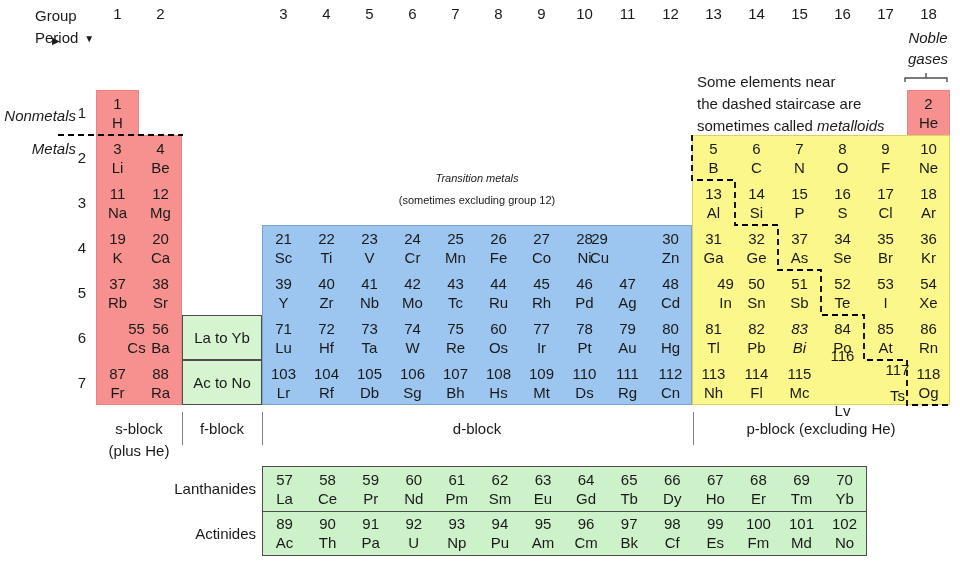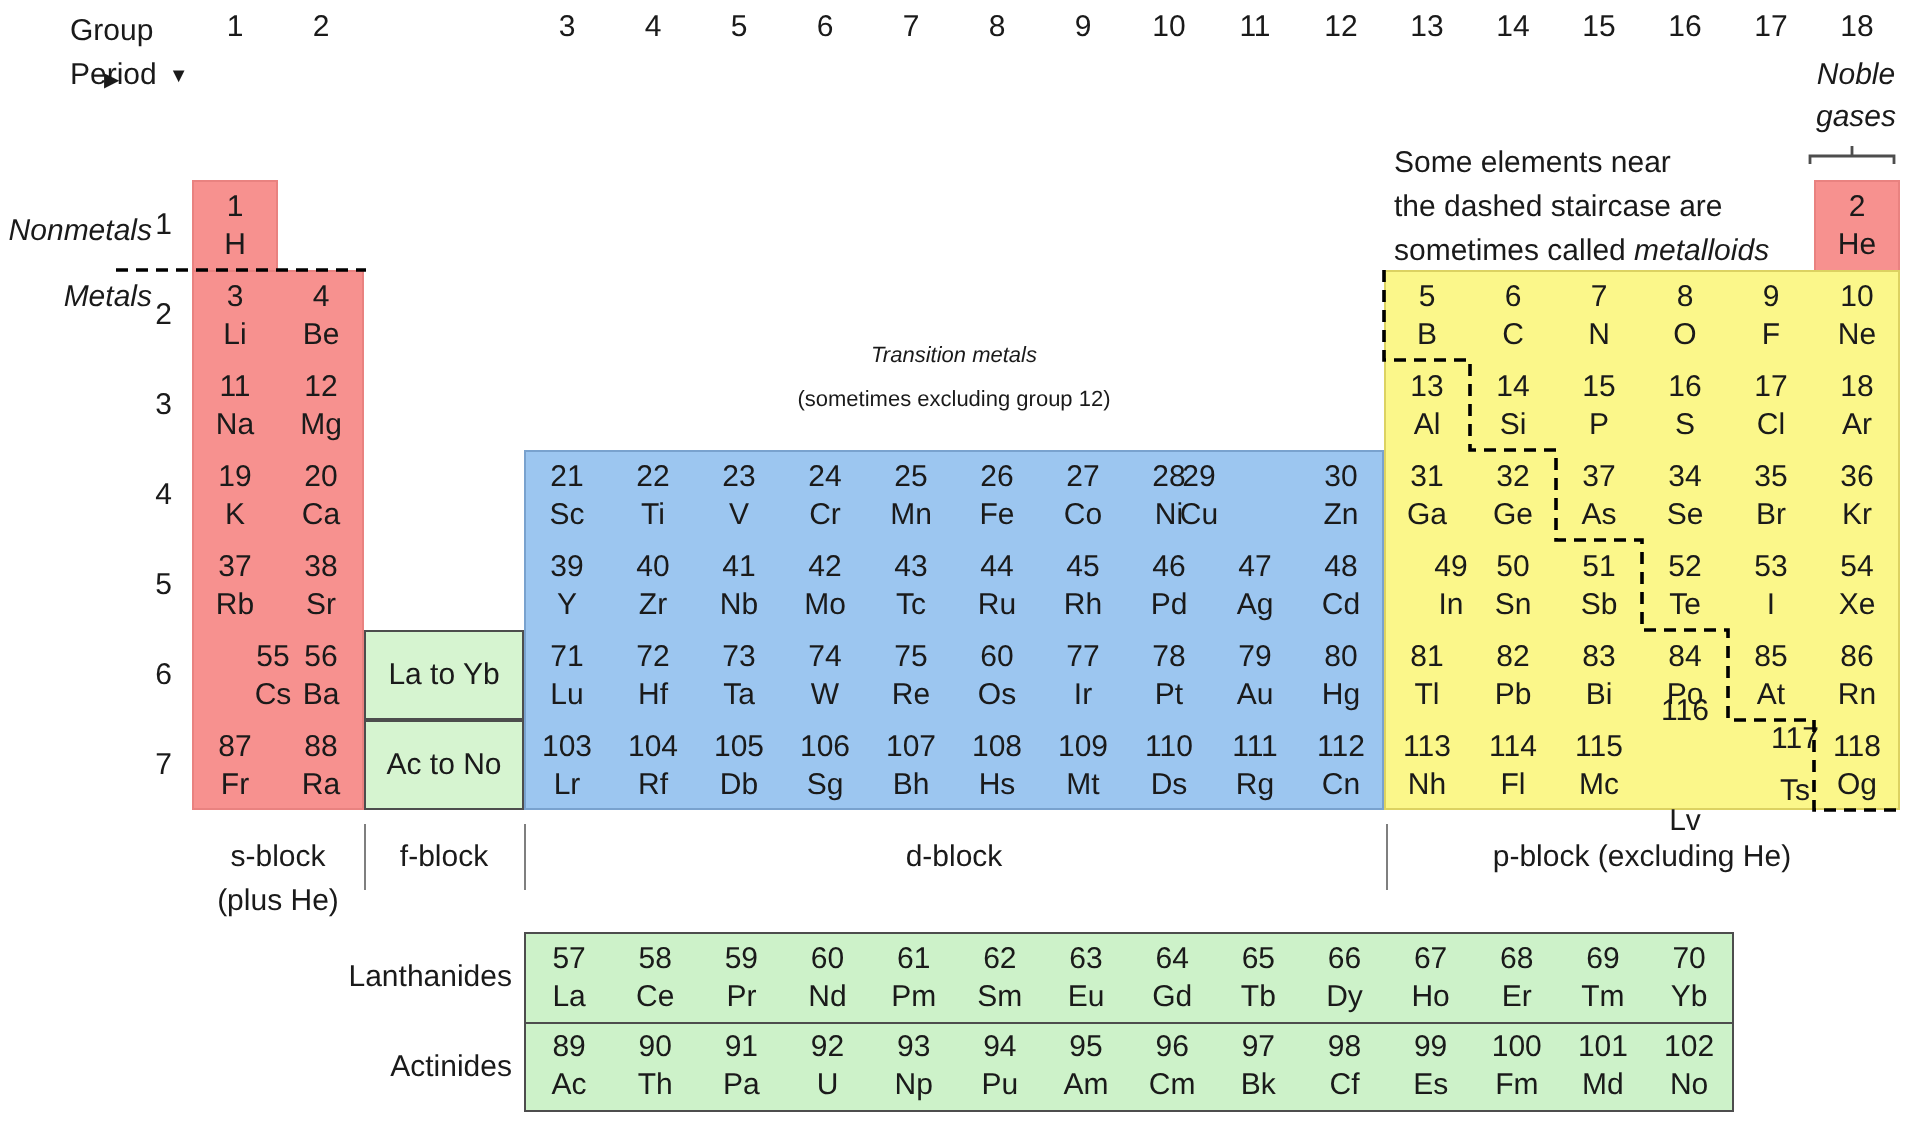--- a/index.html
+++ b/index.html
@@ -391,21 +391,21 @@
         <span>Hg</span>
       </div>
       <div class="cell" style="left: 692px; top: 315px;">
         <span>81</span>
         <span>Tl</span>
       </div>
       <div class="cell" style="left: 735px; top: 315px;">
         <span>82</span>
         <span>Pb</span>
       </div>
-      <div class="cell" style="left: 778px; top: 315px;">
+      <div class="cell" style="left: 778px; top: 315px; font-style: italic;">
         <span>83</span>
         <span>Bi</span>
       </div>
       <div class="cell" style="left: 821px; top: 315px;">
         <span>84</span>
         <span>Po</span>
       </div>
       <div class="cell" style="left: 864px; top: 315px;">
         <span>85</span>
         <span>At</span>

